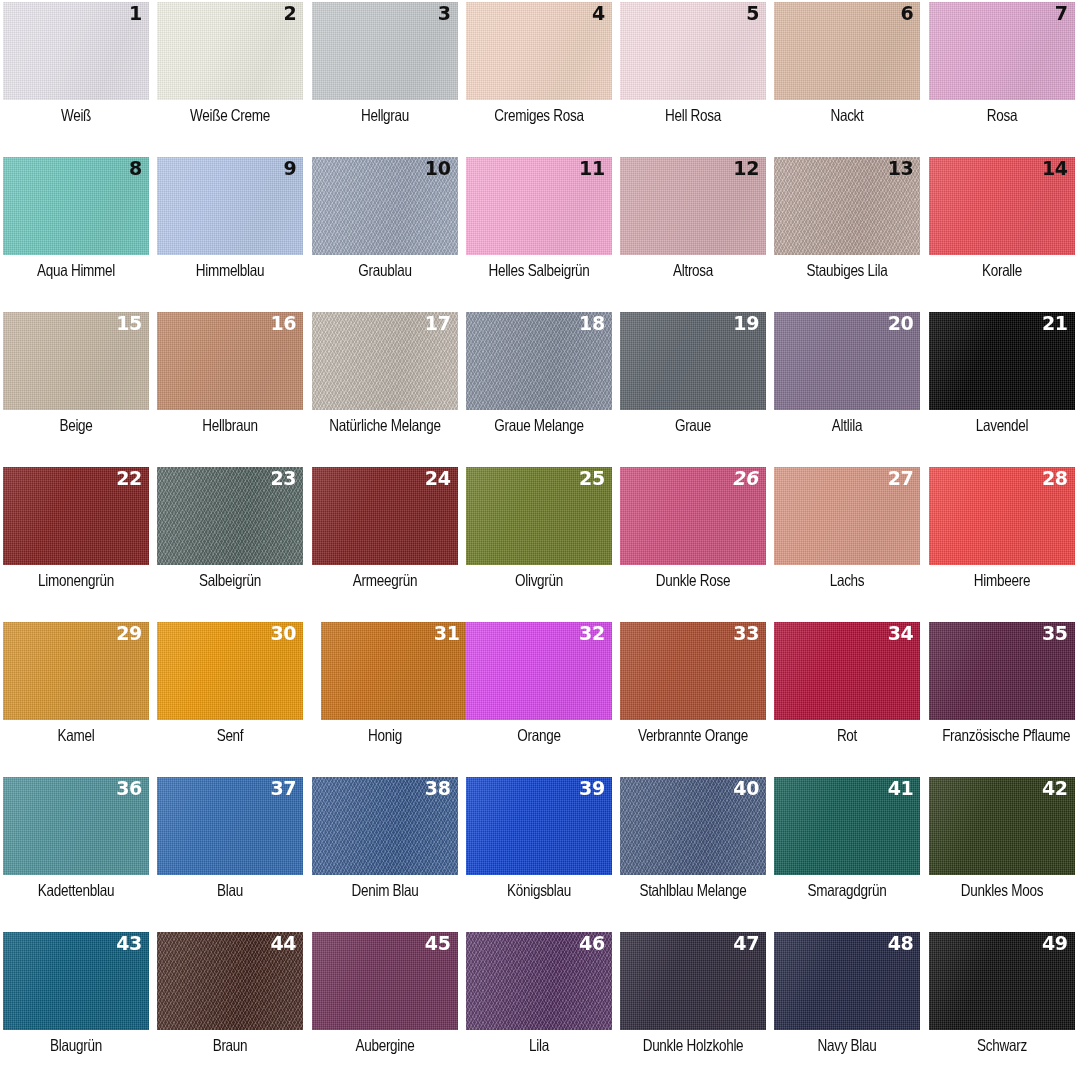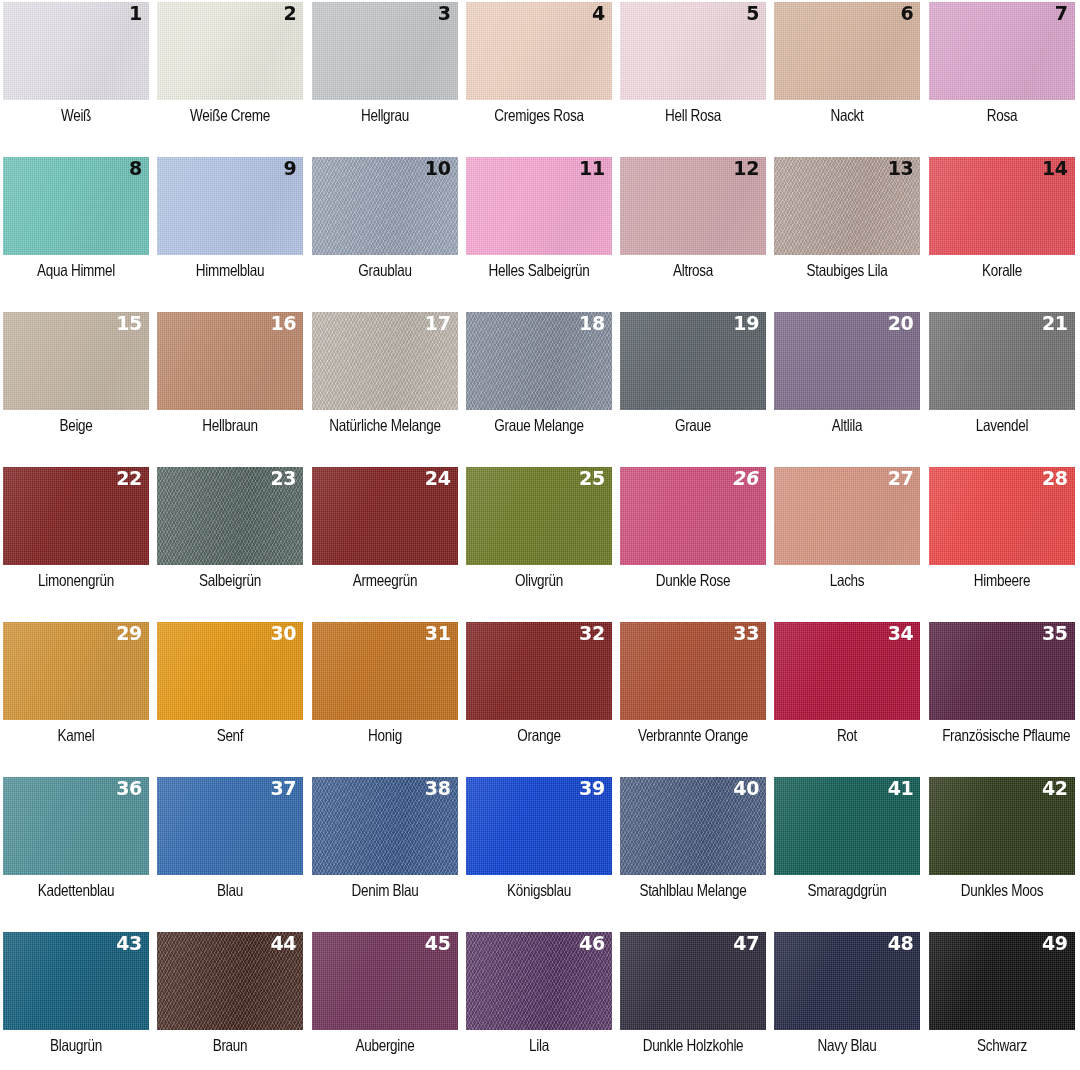--- a/index.html
+++ b/index.html
@@ -205,21 +205,21 @@
         </div>
         <div class="swatch-label">Graue</div>
       </div>
       <div class="swatch-cell">
         <div class="swatch-chip" style="background: rgb(125, 107, 138); padding-left: 19px;">
           <span class="swatch-number light">20</span>
         </div>
         <div class="swatch-label">Altlila</div>
       </div>
       <div class="swatch-cell">
-        <div class="swatch-chip" style="background: #737373;">
+        <div class="swatch-chip" style="background: #000000;">
           <span class="swatch-number light">21</span>
         </div>
         <div class="swatch-label">Lavendel</div>
       </div>
       <div class="swatch-cell">
         <div class="swatch-chip" style="background: #7f1d1d;">
           <span class="swatch-number light">22</span>
         </div>
         <div class="swatch-label">Limonengrün</div>
       </div>
@@ -265,27 +265,27 @@
         </div>
         <div class="swatch-label">Kamel</div>
       </div>
       <div class="swatch-cell">
         <div class="swatch-chip" style="background: rgb(232, 152, 14);">
           <span class="swatch-number light">30</span>
         </div>
         <div class="swatch-label">Senf</div>
       </div>
       <div class="swatch-cell">
-        <div class="swatch-chip" style="background: rgb(196, 112, 26);">
+        <div class="swatch-chip" style="background: rgb(196, 112, 26); margin-left: 9px;">
           <span class="swatch-number light">31</span>
         </div>
         <div class="swatch-label">Honig</div>
       </div>
       <div class="swatch-cell">
-        <div class="swatch-chip" style="background: #7f1d1d; text-decoration: underline;">
+        <div class="swatch-chip" style="background: #d946ef; text-decoration: underline;">
           <span class="swatch-number light">32</span>
         </div>
         <div class="swatch-label">Orange</div>
       </div>
       <div class="swatch-cell">
         <div class="swatch-chip" style="background: rgb(171, 74, 44);">
           <span class="swatch-number light">33</span>
         </div>
         <div class="swatch-label">Verbrannte Orange</div>
       </div>

